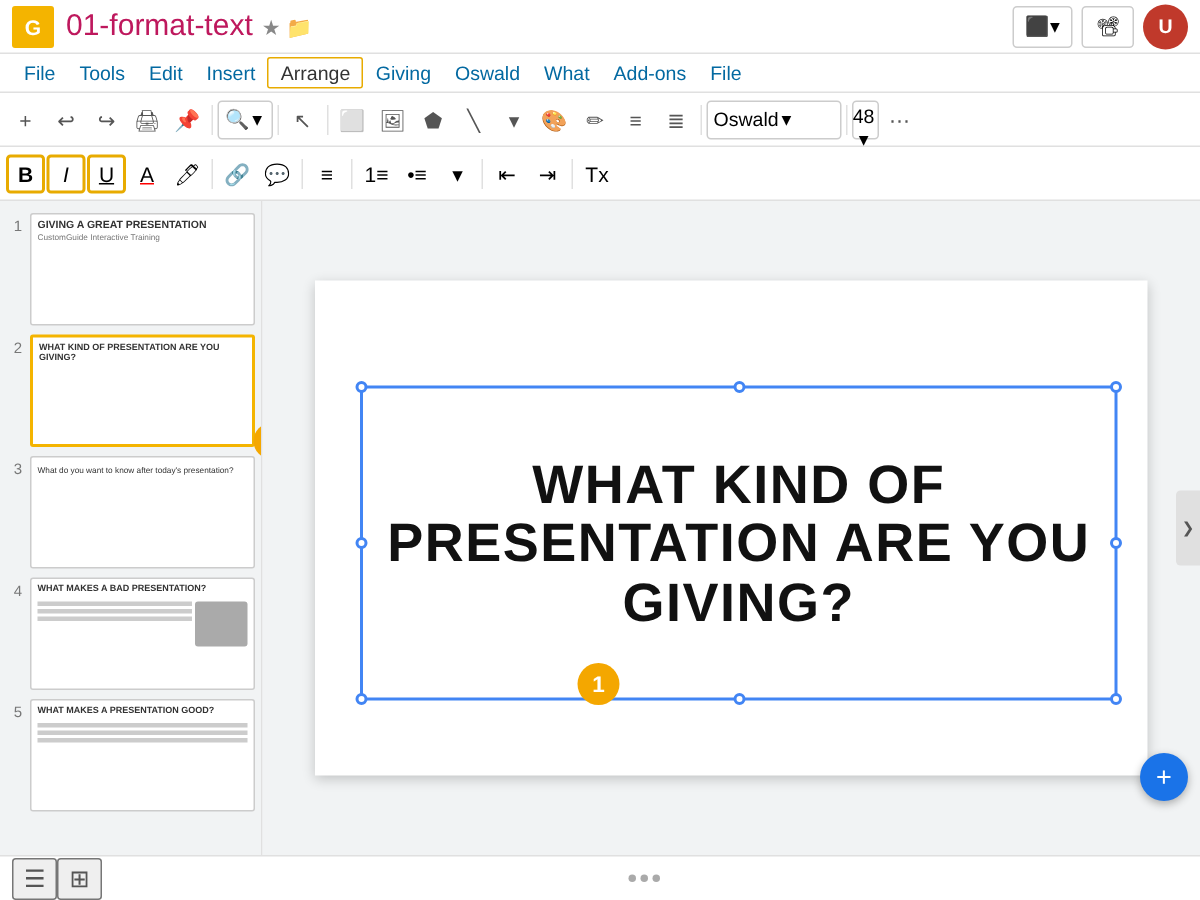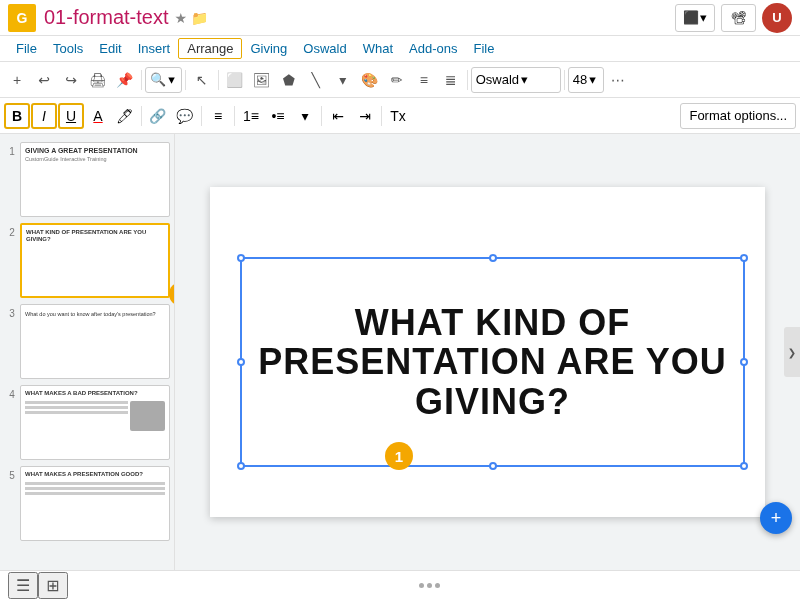--- a/index.html
+++ b/index.html
@@ -41,21 +41,21 @@
     }
     .tb-btn {
       display: flex; align-items: center; justify-content: center; width: 26px; height: 26px; border-radius: 3px; cursor: pointer; color: #555; font-size: 14px; border: none; background: none;
     }
     .tb-sep { width: 1px; height: 20px; background: #e0e0e0; margin: 0 2px; }
     .tb-dropdown {
       display: flex; align-items: center; border: 1px solid #ccc; border-radius: 3px; padding: 2px 4px; height: 26px; cursor: pointer; background: #fff; font-size: 13px;
     }
     .tb-dropdown span { margin-right: 2px; }
     .font-select { width: 90px; }
-    .size-select { width: 36px; }
+    .size-select { width: 18px; flex-direction: column; }
 
     
     #toolbar2 {
       display: flex; align-items: center; background: #fff; height: 36px; padding: 0 4px; border-bottom: 1px solid #e0e0e0; gap: 1px;
     }
     .fmt-btn {
       display: flex; align-items: center; justify-content: center; width: 26px; height: 26px; border-radius: 3px; cursor: pointer; border: none; background: none; font-size: 14px;
     }
     .fmt-btn.bold { font-weight: bold; border: 2px solid #e8ab00; }
     .fmt-btn.italic { font-style: italic; border: 2px solid #e8ab00; }
@@ -224,21 +224,20 @@
   <button class="fmt-btn">≡</button>
   <div class="tb-sep"></div>
   <button class="fmt-btn">1≡</button>
   <button class="fmt-btn">•≡</button>
   <button class="fmt-btn">▾</button>
   <div class="tb-sep"></div>
   <button class="fmt-btn">⇤</button>
   <button class="fmt-btn">⇥</button>
   <div class="tb-sep"></div>
   <button class="fmt-btn">Tx</button>
-  <button id="format-options-btn">Format options...</button>
 </div>
 
 <div id="main-area">
 
   <div id="slide-panel">
 
     <div class="slide-thumb">
       <span class="slide-num">1</span>
       <div class="slide-img normal">
         <div class="slide-title-text">Giving a Great Presentation</div>

